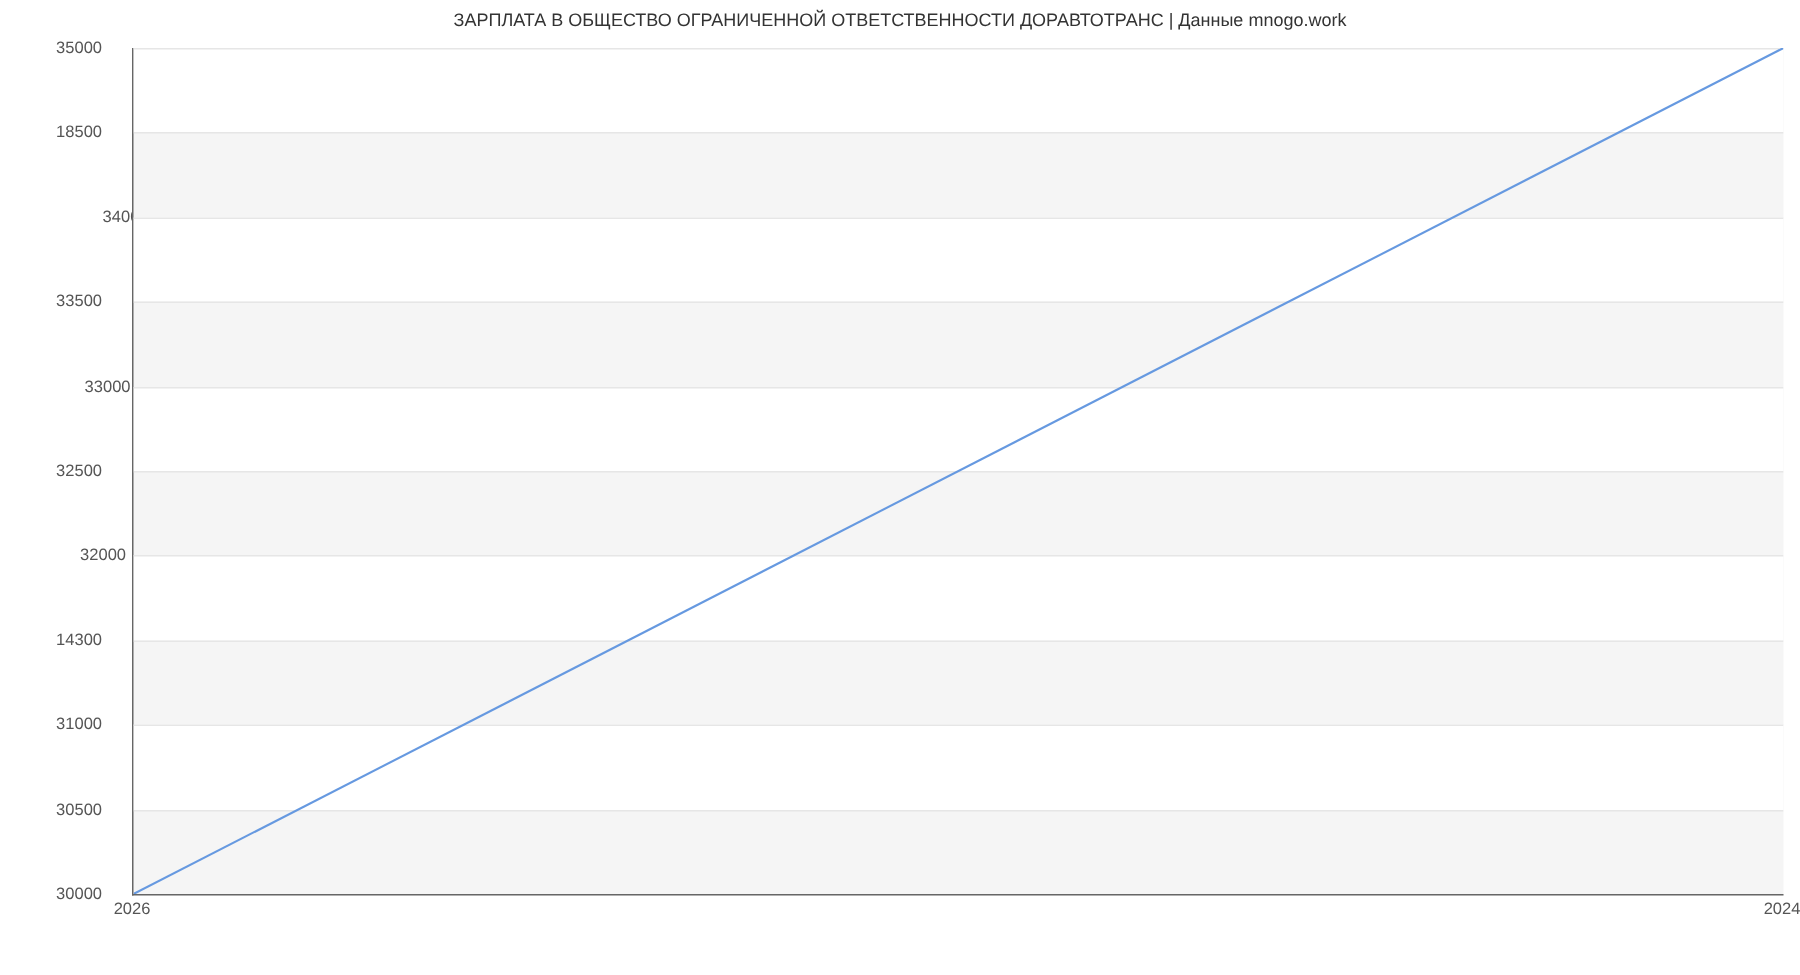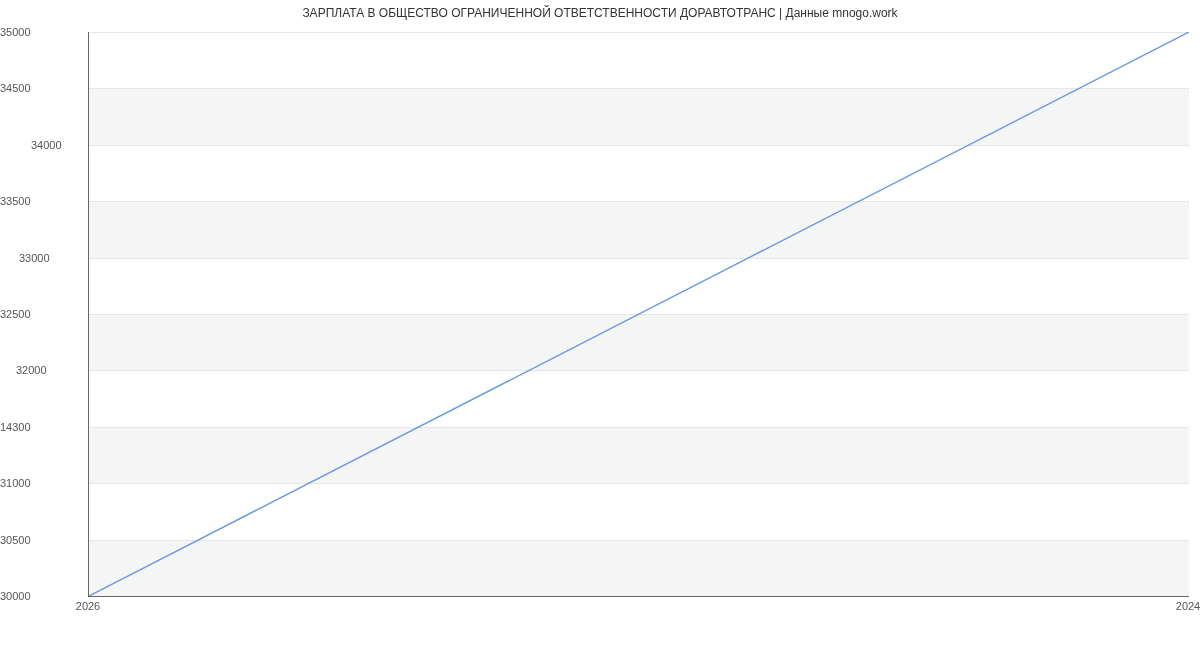--- a/index.html
+++ b/index.html
@@ -46,20 +46,21 @@
     position: absolute;
     left: 0;
     width: 100%;
     height: 1px;
     background: #e6e6e6;
   }
   .y-tick {
     position: absolute;
     right: 1116px; 
     width: 68px;
+    text-align: right;
     font-size: 11px;
     color: #555;
     transform: translateY(-50%);
   }
   .x-tick {
     position: absolute;
     top: 600px;
     font-size: 11px;
     color: #555;
     transform: translateX(-50%);
@@ -80,21 +81,21 @@
 
   <div class="y-tick" style="left:0; top:596px;">30000</div>
   <div class="y-tick" style="left:0; top:539.6px;">30500</div>
   <div class="y-tick" style="left:0; top:483.2px;">31000</div>
   <div class="y-tick" style="left:0; top:426.8px;">14300</div>
   <div class="y-tick" style="left:16px; top:370.4px;">32000</div>
   <div class="y-tick" style="left:0; top:314px;">32500</div>
   <div class="y-tick" style="left:0; top:257.6px;padding-left:19px;">33000</div>
   <div class="y-tick" style="left:0; top:201.2px;">33500</div>
   <div class="y-tick" style="left:0; top:144.8px;padding-left:31px;">34000</div>
-  <div class="y-tick" style="left:0; top:88.4px;">34500</div>
+  <div class="y-tick" style="left:0; top:88.4px;">18500</div>
   <div class="y-tick" style="left:0; top:32px;">35000</div>
 
   <div class="x-tick" style="left:88px;">2026</div>
   <div class="x-tick" style="left:1188px;">2024</div>
 
   <div class="plot">
 
     <div class="band" style="top:0px; height:56.4px;"></div>
     <div class="band" style="top:112.8px; height:56.4px;"></div>
     <div class="band" style="top:225.6px; height:56.4px;"></div>

